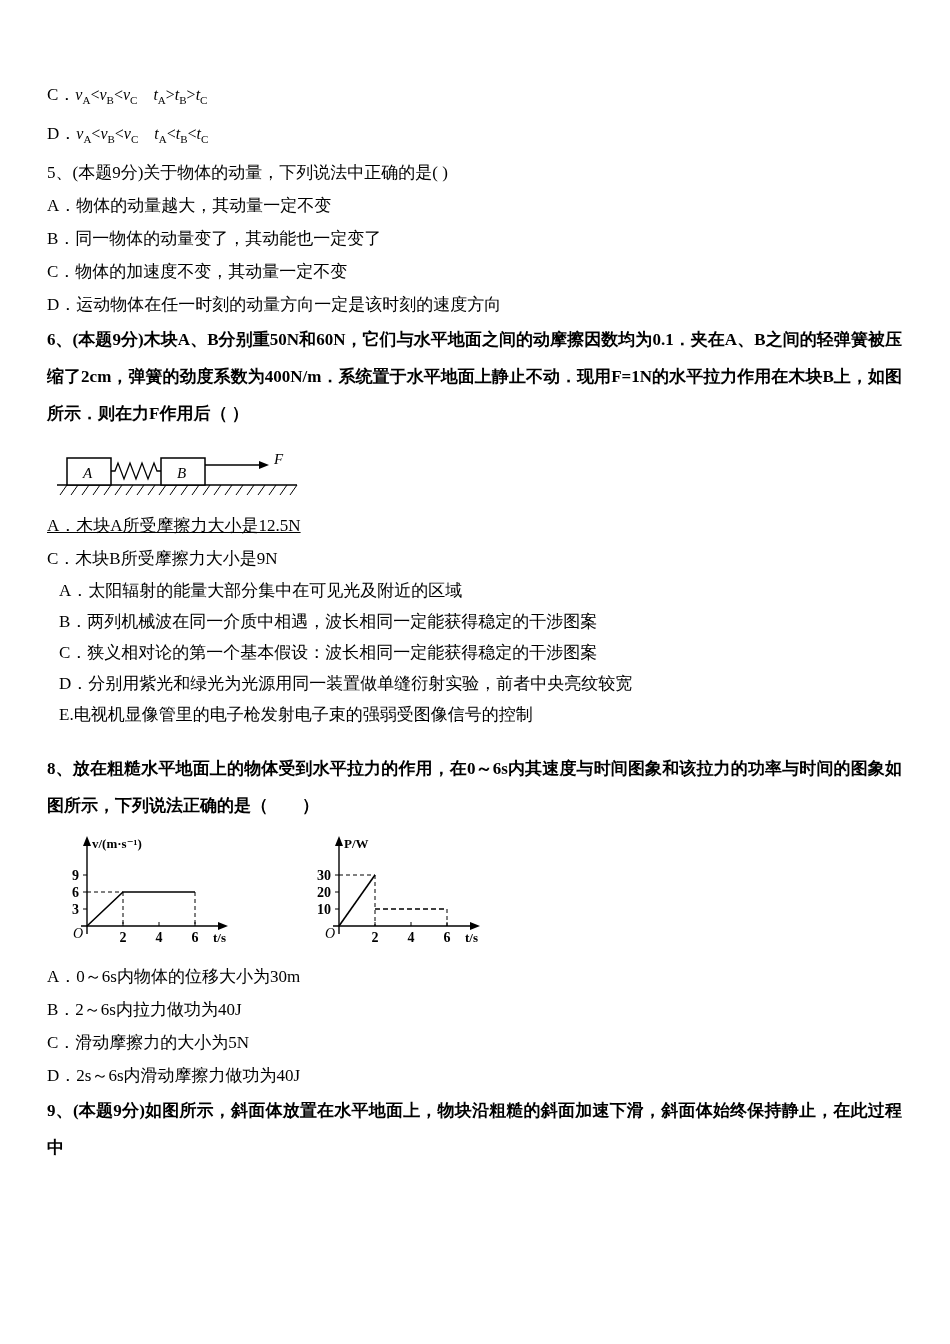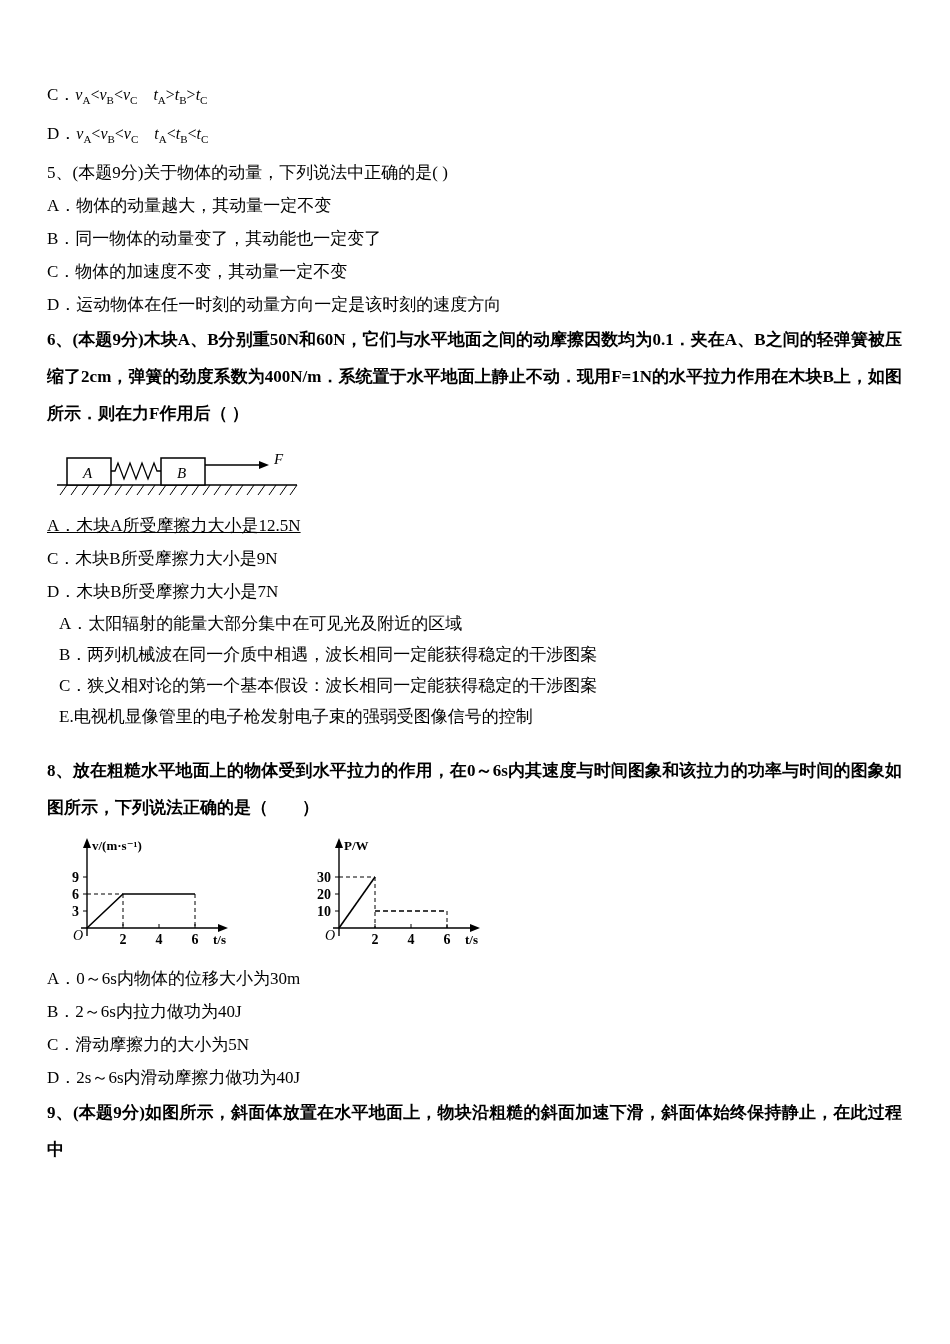--- a/index.html
+++ b/index.html
@@ -60,25 +60,25 @@
       <text x="122" y="40" class="blk-label">B</text>
 
       <line x1="150" y1="27" x2="206" y2="27" stroke="#000" stroke-width="1.3"></line>
       <path d="M214,27 l-10,-4 l0,8 z" fill="#000"></path>
       <text x="219" y="26" class="blk-label">F</text>
     </svg>
   </div>
 
   <p class="line mt10">A．木块A所受摩擦力大小是12.5N</p>
   <p class="line">C．木块B所受摩擦力大小是9N</p>
-  <p class="line">D．木块B所受摩擦力大小是7N</p>
 
   <p class="line tight">A．太阳辐射的能量大部分集中在可见光及附近的区域</p>
   <p class="line tight">B．两列机械波在同一介质中相遇，波长相同一定能获得稳定的干涉图案</p>
   <p class="line tight">C．狭义相对论的第一个基本假设：波长相同一定能获得稳定的干涉图案</p>
+  <p class="line tight">D．分别用紫光和绿光为光源用同一装置做单缝衍射实验，前者中央亮纹较宽</p>
   <p class="line tight">E.电视机显像管里的电子枪发射电子束的强弱受图像信号的控制</p>
 
   <p class="para mt20">8、放在粗糙水平地面上的物体受到水平拉力的作用，在0～6s内其速度与时间图象和该拉力的功率与时间的图象如图所示，下列说法正确的是（　　）</p>
 
   <div class="graphs-wrap">
 
     <svg width="200" height="126" viewBox="0 0 200 126">
       <line x1="34" y1="106" x2="34" y2="14" stroke="#000" stroke-width="1.4"></line>
       <path d="M34,8 l-4,10 l8,0 z" fill="#000"></path>
       <line x1="28" y1="98" x2="168" y2="98" stroke="#000" stroke-width="1.4"></line>

